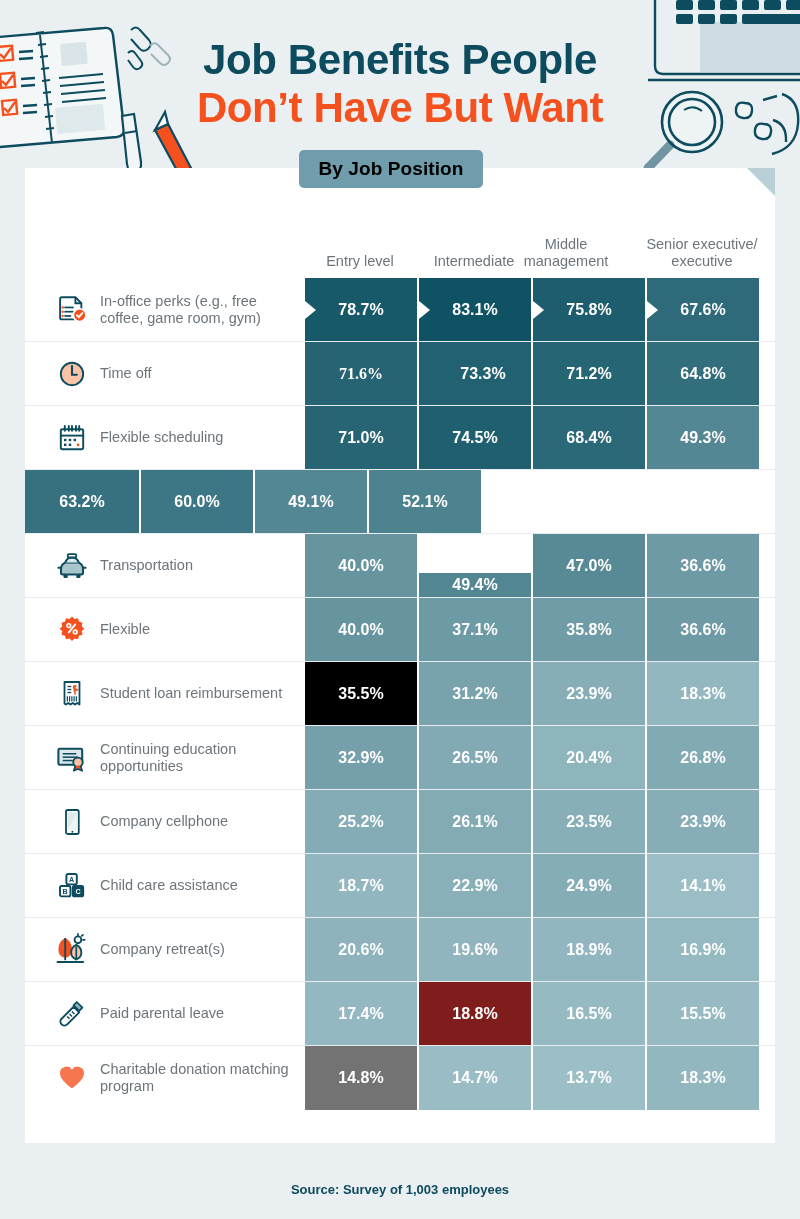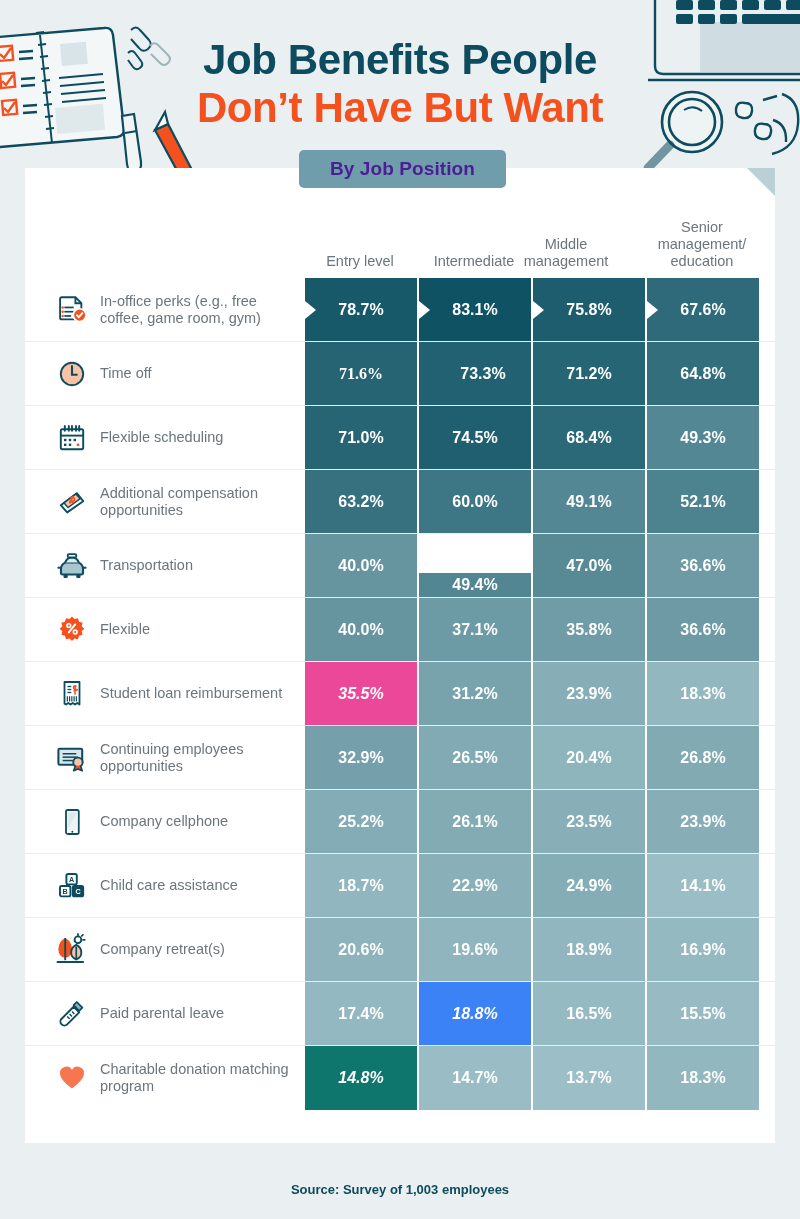--- a/index.html
+++ b/index.html
@@ -24,22 +24,22 @@
     color: #0d4b5e; line-height: 48px; white-space: nowrap;
   }
   .title-l2 {
     font-size: 42px; font-weight: bold; letter-spacing: -0.4px;
     color: #f4511e; line-height: 48px; white-space: nowrap;
   }
 
   
   .badge {
     position: absolute; top: 150px; left: 299px;
-    width: 207px; height: 38px; border-radius: 5px;
-    background: #6f9dab; color: #4c1d95;
+    width: 184px; height: 38px; border-radius: 5px;
+    background: #6f9dab; color: #000000;
     font-size: 19px; font-weight: bold;
     display: flex; align-items: center; justify-content: center;
     z-index: 6; letter-spacing: 0.1px;
   }
 
   
   .card {
     position: absolute; left: 25px; top: 168px;
     width: 750px; height: 975px;
     background: #ffffff; z-index: 2;
@@ -220,21 +220,21 @@
 
   <div class="card">
     <div class="fold"></div>
   </div>
 
   <div class="table">
     <div class="colheads">
       <div class="colhead c0">Entry level</div>
       <div class="colhead c1">Intermediate</div>
       <div class="colhead c2">Middle management</div>
-      <div class="colhead c3">Senior management/ education</div>
+      <div class="colhead c3">Senior executive/ executive</div>
     </div>
     <div class="rows" id="rows">
         <div class="row r-tall">
           <div class="rowlabel">
             <span class="ricon">
               <svg viewBox="0 0 40 40" width="34" height="34">
                 <path d="M8 5h16l7 7v17a2 2 0 0 1-2 2H8a2 2 0 0 1-2-2V7a2 2 0 0 1 2-2z" fill="#fff" stroke="#0d4b5e" stroke-width="2.2"></path>
                 <path d="M24 5v7h7" fill="none" stroke="#0d4b5e" stroke-width="2.2"></path>
                 <g stroke="#0d4b5e" stroke-width="2">
                   <path d="M11 17h11"></path>
@@ -324,31 +324,20 @@
             <span>74.5%</span>
           </div>
           <div class="cell" style="background: rgb(44, 105, 120);">
             <span>68.4%</span>
           </div>
           <div class="cell" style="background: rgb(83, 135, 147);">
             <span>49.3%</span>
           </div>
         </div>
         <div class="row r-std">
-          <div class="rowlabel">
-            <span class="ricon">
-              <svg viewBox="0 0 40 40" width="32" height="32">
-                <path d="M6 24L26 9l8 10L14 33z" fill="#fff" stroke="#0d4b5e" stroke-width="2.4" stroke-linejoin="round"></path>
-                <path d="M10 21L25 10l5 6L15 27z" fill="#f9c3a7" stroke="#0d4b5e" stroke-width="1.8"></path>
-                <path d="M21 13l-4 9" stroke="#f4511e" stroke-width="2.2"></path>
-                <path d="M18 15q4-2 5 1t-4 3t4 2" fill="none" stroke="#f4511e" stroke-width="2"></path>
-              </svg>
-            </span>
-            <span class="rtext">Additional compensation opportunities</span>
-          </div>
           <div class="cell" style="background: rgb(55, 113, 127);">
             <span>63.2%</span>
           </div>
           <div class="cell" style="background: rgb(61, 118, 132);">
             <span>60.0%</span>
           </div>
           <div class="cell" style="background: rgb(84, 135, 148);">
             <span>49.1%</span>
           </div>
           <div class="cell" style="background: rgb(77, 130, 143);">
@@ -426,21 +415,21 @@
                   <rect x="13" y="23" width="1.6" height="7"></rect>
                   <rect x="16" y="23" width="1.6" height="7"></rect>
                   <rect x="19" y="23" width="1.6" height="7"></rect>
                   <rect x="22" y="23" width="1.6" height="7"></rect>
                   <rect x="25" y="23" width="1.6" height="7"></rect>
                 </g>
               </svg>
             </span>
             <span class="rtext">Student loan reimbursement</span>
           </div>
-          <div class="cell" style="background: #ec4899; font-style: italic;">
+          <div class="cell" style="background: #000000;">
             <span>35.5%</span>
           </div>
           <div class="cell" style="background: rgb(120, 163, 173);">
             <span>31.2%</span>
           </div>
           <div class="cell" style="background: rgb(135, 174, 183);">
             <span>23.9%</span>
           </div>
           <div class="cell" style="background: rgb(147, 183, 191);">
             <span>18.3%</span>
@@ -453,21 +442,21 @@
                 <rect x="4" y="9" width="28" height="19" rx="1.6" fill="#dbe8eb" stroke="#0d4b5e" stroke-width="2.4"></rect>
                 <g stroke="#0d4b5e" stroke-width="1.8">
                   <path d="M9 15h16"></path>
                   <path d="M9 19h18"></path>
                   <path d="M9 23h12"></path>
                 </g>
                 <circle cx="27" cy="25" r="5.5" fill="#f9c3a7" stroke="#0d4b5e" stroke-width="2.2"></circle>
                 <path d="M24 29l-2 6 5-2 5 2-2-6" fill="#f4511e" stroke="#0d4b5e" stroke-width="2" stroke-linejoin="round"></path>
               </svg>
             </span>
-            <span class="rtext">Continuing employees opportunities</span>
+            <span class="rtext">Continuing education opportunities</span>
           </div>
           <div class="cell" style="background: rgb(117, 160, 171);">
             <span>32.9%</span>
           </div>
           <div class="cell" style="background: rgb(130, 170, 180);">
             <span>26.5%</span>
           </div>
           <div class="cell" style="background: rgb(142, 180, 188);">
             <span>20.4%</span>
           </div>
@@ -570,40 +559,40 @@
                   <path d="M17 20l3 3"></path>
                   <path d="M14 23l3 3"></path>
                 </g>
               </svg>
             </span>
             <span class="rtext">Paid parental leave</span>
           </div>
           <div class="cell" style="background: rgb(148, 184, 193);">
             <span>17.4%</span>
           </div>
-          <div class="cell" style="background: #3b82f6; font-style: italic;">
+          <div class="cell" style="background: #7f1d1d;">
             <span>18.8%</span>
           </div>
           <div class="cell" style="background: rgb(150, 186, 194);">
             <span>16.5%</span>
           </div>
           <div class="cell" style="background: rgb(152, 187, 195);">
             <span>15.5%</span>
           </div>
         </div>
         <div class="row r-std">
           <div class="rowlabel">
             <span class="ricon">
               <svg viewBox="0 0 40 40" width="32" height="32">
                 <path d="M20 33S5 23 5 14.5A8 8 0 0 1 20 10a8 8 0 0 1 15 4.5C35 23 20 33 20 33z" fill="#f4511e" opacity="0.78"></path>
               </svg>
             </span>
             <span class="rtext">Charitable donation matching program</span>
           </div>
-          <div class="cell" style="background: #0f766e; font-style: italic;">
+          <div class="cell" style="background: #737373;">
             <span>14.8%</span>
           </div>
           <div class="cell" style="background: rgb(154, 188, 197);">
             <span>14.7%</span>
           </div>
           <div class="cell" style="background: rgb(156, 190, 198);">
             <span>13.7%</span>
           </div>
           <div class="cell" style="background: rgb(147, 183, 191);">
             <span>18.3%</span>

